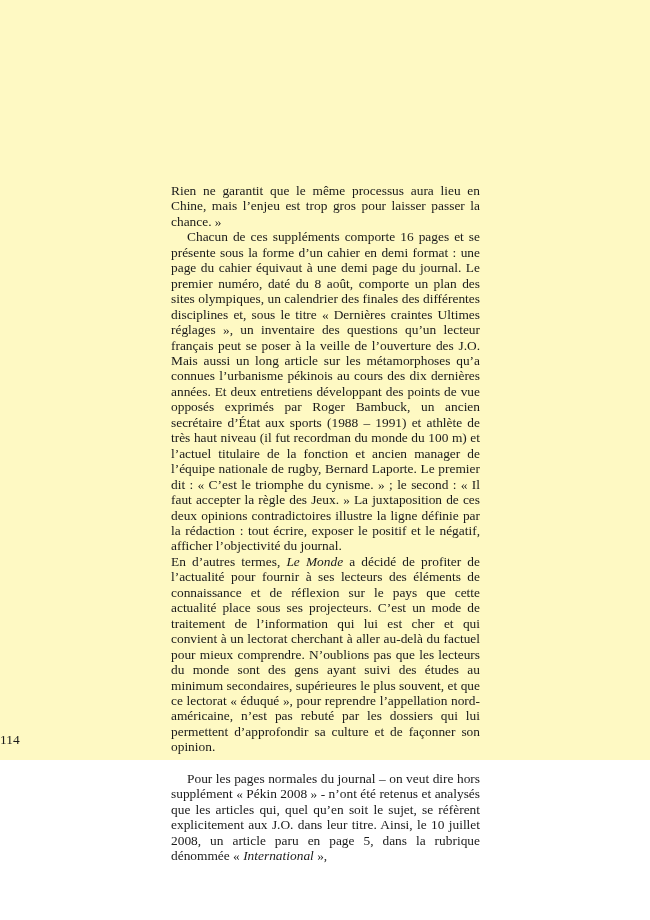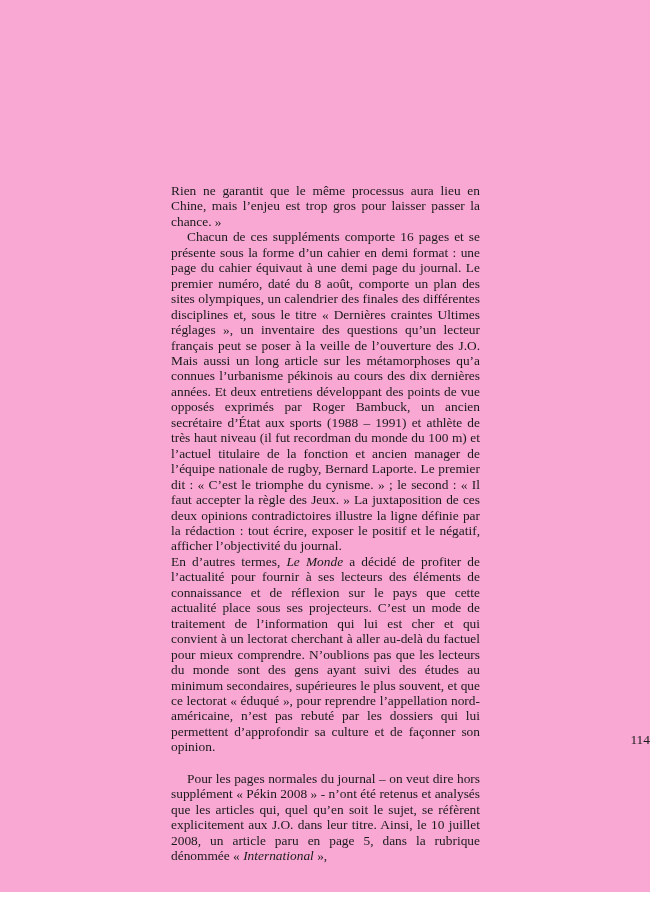--- a/index.html
+++ b/index.html
@@ -11,22 +11,22 @@
       width: 650px;
       height: 920px;
       position: relative;
       overflow: hidden;
     }
     .page {
       position: absolute;
       left: 0;
       top: 0;
       width: 650px;
-      height: 892px;
-      background: #f9a8d4;
+      height: 760px;
+      background: #fef9c3;
     }
     .text-block {
       position: absolute;
       left: 171px;
       top: 183px;
       width: 309px;
       font-family: "Liberation Serif", "DejaVu Serif", serif;
       font-size: 13.4px;
       line-height: 15.45px;
       color: #1a1a1a;
@@ -41,21 +41,21 @@
       text-indent: 16px;
     }
     .gap-before {
       margin-top: 16px;
     }
     .page-number {
       position: absolute;
       left: 0;
       width: 650px;
       top: 732px;
-      text-align: right;
+      text-align: left;
       font-family: "Liberation Serif", "DejaVu Serif", serif;
       font-size: 13.4px;
       color: #1a1a1a;
     }
     em {
     }
   </style>
 </head>
 <body>
 

